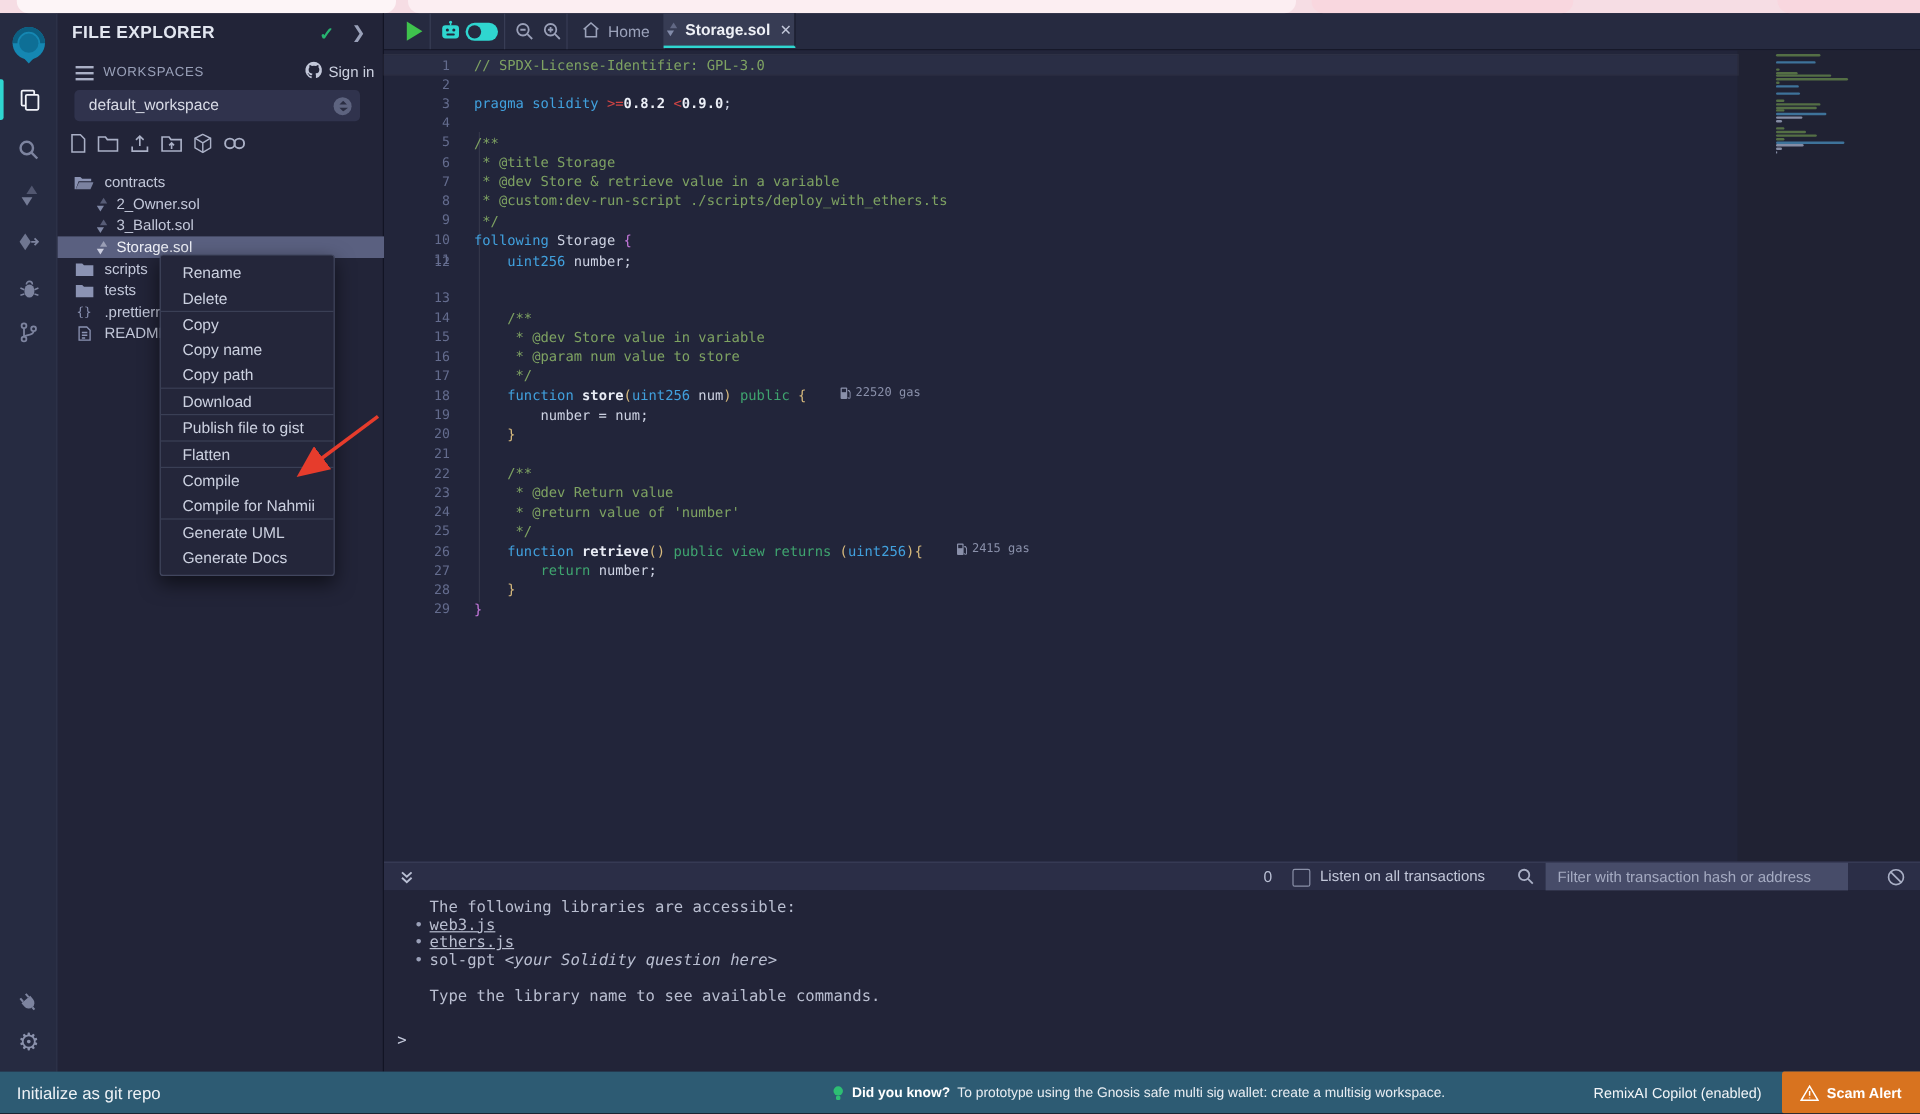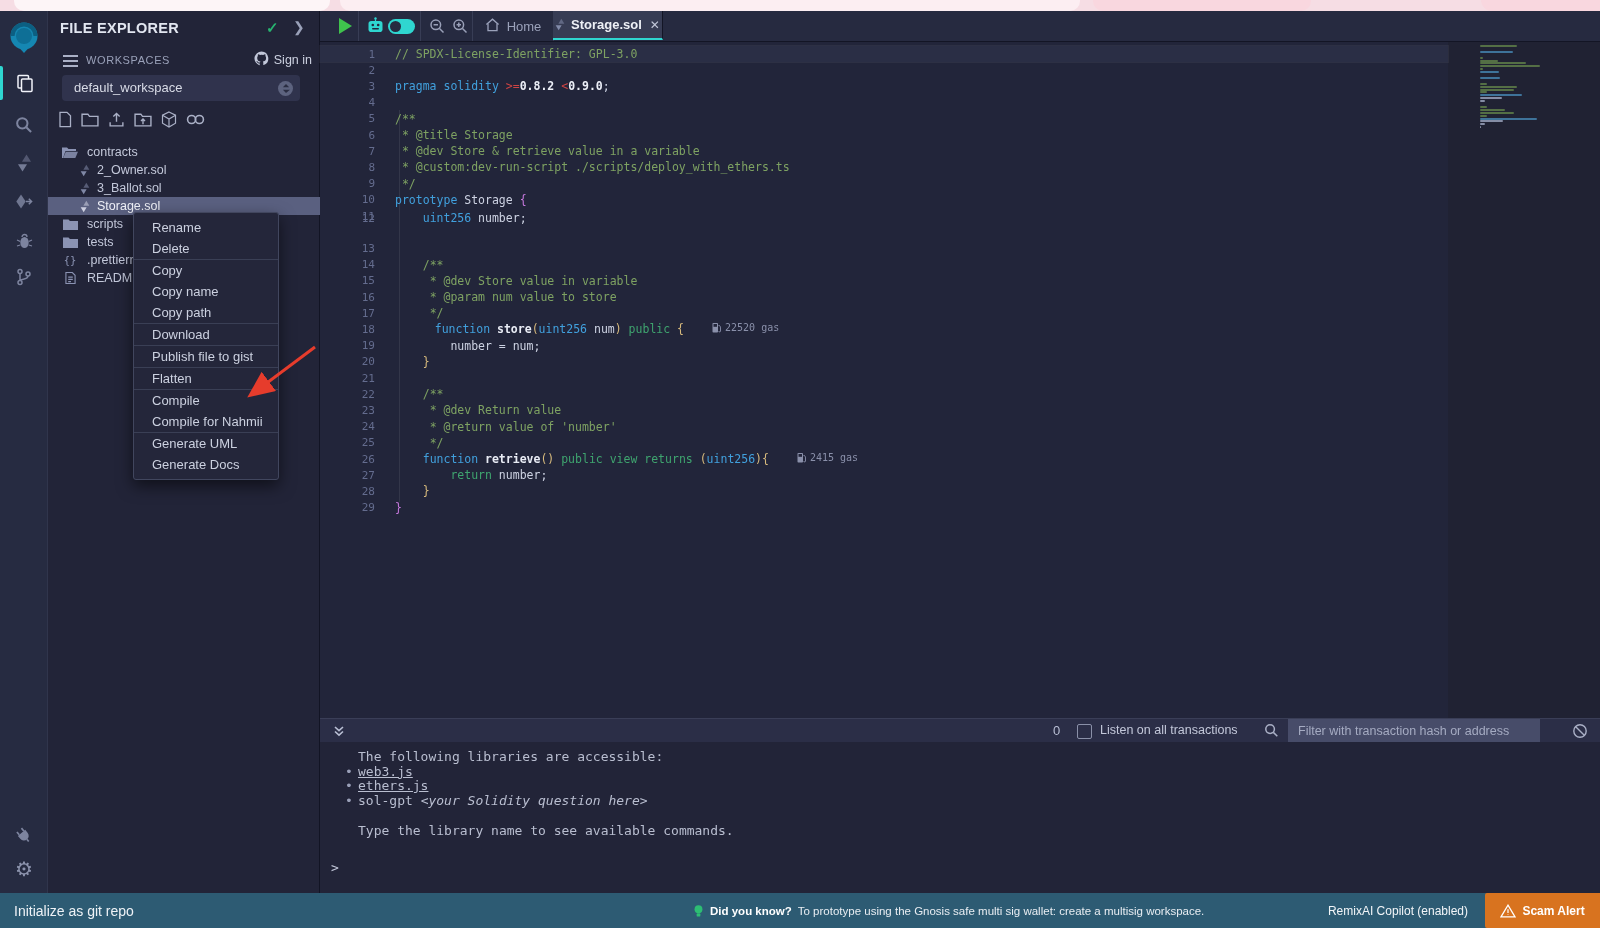--- a/index.html
+++ b/index.html
@@ -448,21 +448,21 @@
       <div class="crow" style="top: 117.4px;">
         <div class="lnum">8</div>
         <div class="ccode"><span class="tk-cm"> * @custom:dev-run-script ./scripts/deploy_with_ethers.ts</span></div>
       </div>
       <div class="crow" style="top: 133.6px;">
         <div class="lnum">9</div>
         <div class="ccode"><span class="tk-cm"> */</span></div>
       </div>
       <div class="crow" style="top: 149.8px;">
         <div class="lnum">10</div>
-        <div class="ccode"><span class="tk-kw">prototype</span><span class="tk-pl"> Storage </span><span class="tk-b1">{</span></div>
+        <div class="ccode"><span class="tk-kw">following</span><span class="tk-pl"> Storage </span><span class="tk-b1">{</span></div>
       </div>
       <div class="crow" style="top: 166px;">
         <div class="lnum">11</div>
         <div class="ccode"></div>
       </div>
       <div class="crow" style="top: 168px;">
         <div class="lnum">12</div>
         <div class="ccode"><span class="tk-pl">    </span><span class="tk-kw">uint256</span><span class="tk-pl"> number;</span></div>
       </div>
       <div class="crow" style="top: 198.4px;">
@@ -478,21 +478,21 @@
         <div class="ccode"><span class="tk-pl">    </span><span class="tk-cm"> * @dev Store value in variable</span></div>
       </div>
       <div class="crow" style="top: 247px;">
         <div class="lnum">16</div>
         <div class="ccode"><span class="tk-pl">    </span><span class="tk-cm"> * @param num value to store</span></div>
       </div>
       <div class="crow" style="top: 263.2px;">
         <div class="lnum">17</div>
         <div class="ccode"><span class="tk-pl">    </span><span class="tk-cm"> */</span></div>
       </div>
-      <div class="crow" style="top: 279.4px; gap: 12px;">
+      <div class="crow" style="top: 279.4px;">
         <div class="lnum">18</div>
         <div class="ccode"><span class="tk-pl">    </span><span class="tk-kw">function</span><span class="tk-fn"> store</span><span class="tk-b2">(</span><span class="tk-kw">uint256</span><span class="tk-pl"> num</span><span class="tk-b2">)</span><span class="tk-kw2"> public </span><span class="tk-b2">{</span><span class="gas"><svg width="9" height="11" viewBox="0 0 9 11">
               <rect x="0.5" y="1" width="5.5" height="9.5" rx="0.8" fill="#8a90aa"></rect>
               <rect x="1.5" y="2" width="3.5" height="2.8" fill="#22253a"></rect>
               <path d="M6.5 3.5h1l1 1.6v3.9a.9.9 0 01-1.8 0" stroke="#8a90aa" fill="none" stroke-width="0.9"></path>
             </svg><span>22520 gas</span></span></div>
       </div>
       <div class="crow" style="top: 295.6px;">
         <div class="lnum">19</div>
         <div class="ccode"><span class="tk-pl">        number = num;</span></div>

